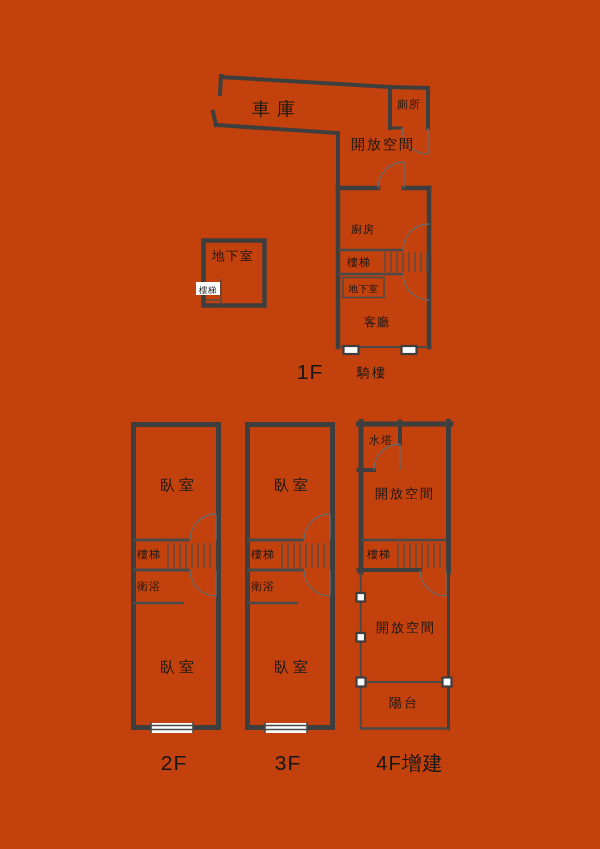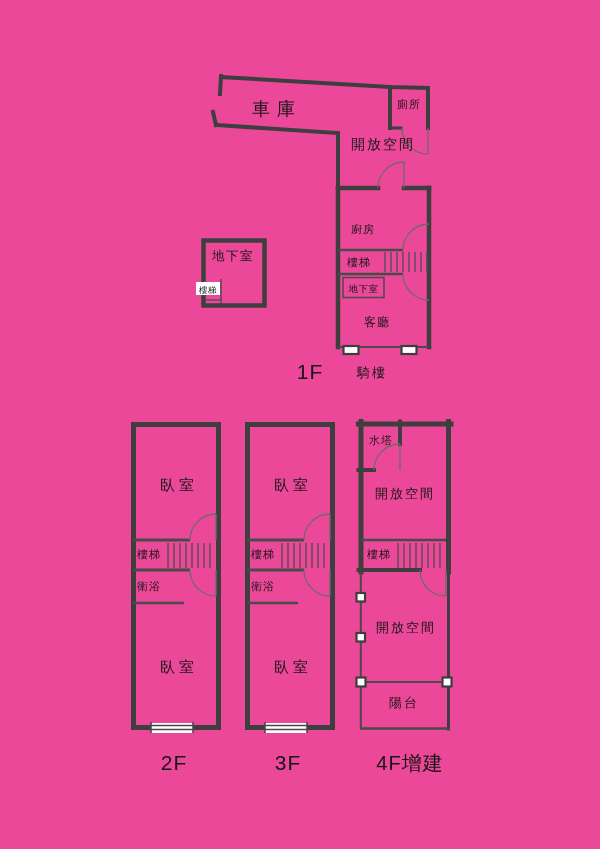--- a/index.html
+++ b/index.html
@@ -1,16 +1,16 @@
 <!DOCTYPE html>
 <html><head>
 <meta charset="utf-8">
 <style>
   html,body{margin:0;padding:0;background:#ffffff;}
-  .page{width:600px;height:849px;background:#ec4899;position:relative;overflow:hidden;
+  .page{width:600px;height:849px;background:#c2410c;position:relative;overflow:hidden;
         font-family:"Liberation Sans","DejaVu Sans",sans-serif;}
   svg{display:block;}
   svg text{fill:#161616;font-family:"Liberation Sans","DejaVu Sans",sans-serif;}
   .wall{stroke:#3e3e3e;fill:none;stroke-linecap:square;}
   .thin{stroke:#4a4a4a;fill:none;stroke-linecap:butt;}
   .arc{stroke:#6b6b6b;stroke-width:1.3;fill:none;}
   .leaf{stroke:#6b6b6b;stroke-width:1.3;fill:none;}
   .tread{stroke:#4e4e4e;stroke-width:1.3;}
   .col{fill:#ffffff;stroke:#3e3e3e;stroke-width:2.2;}
   .box{fill:none;stroke:#4a4a4a;stroke-width:1.5;}

